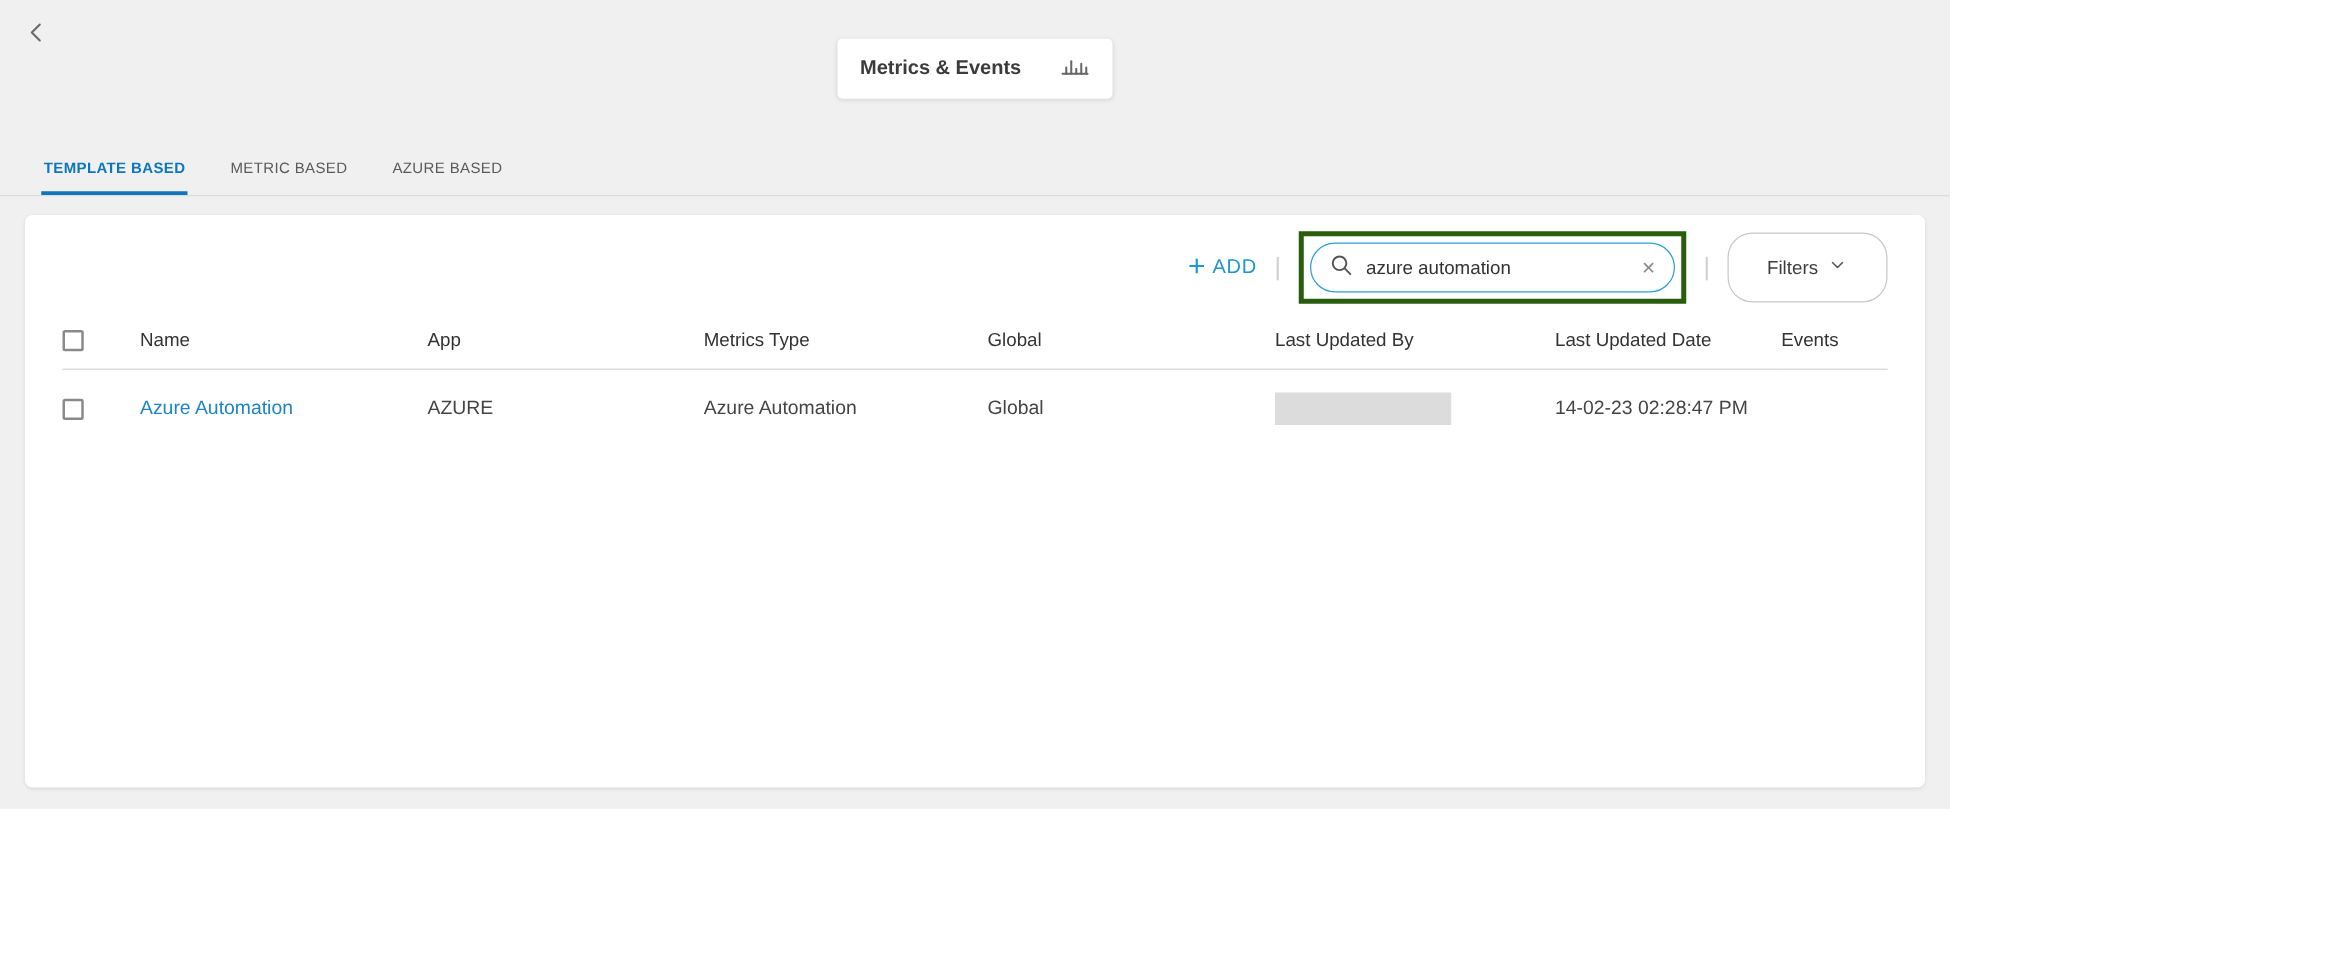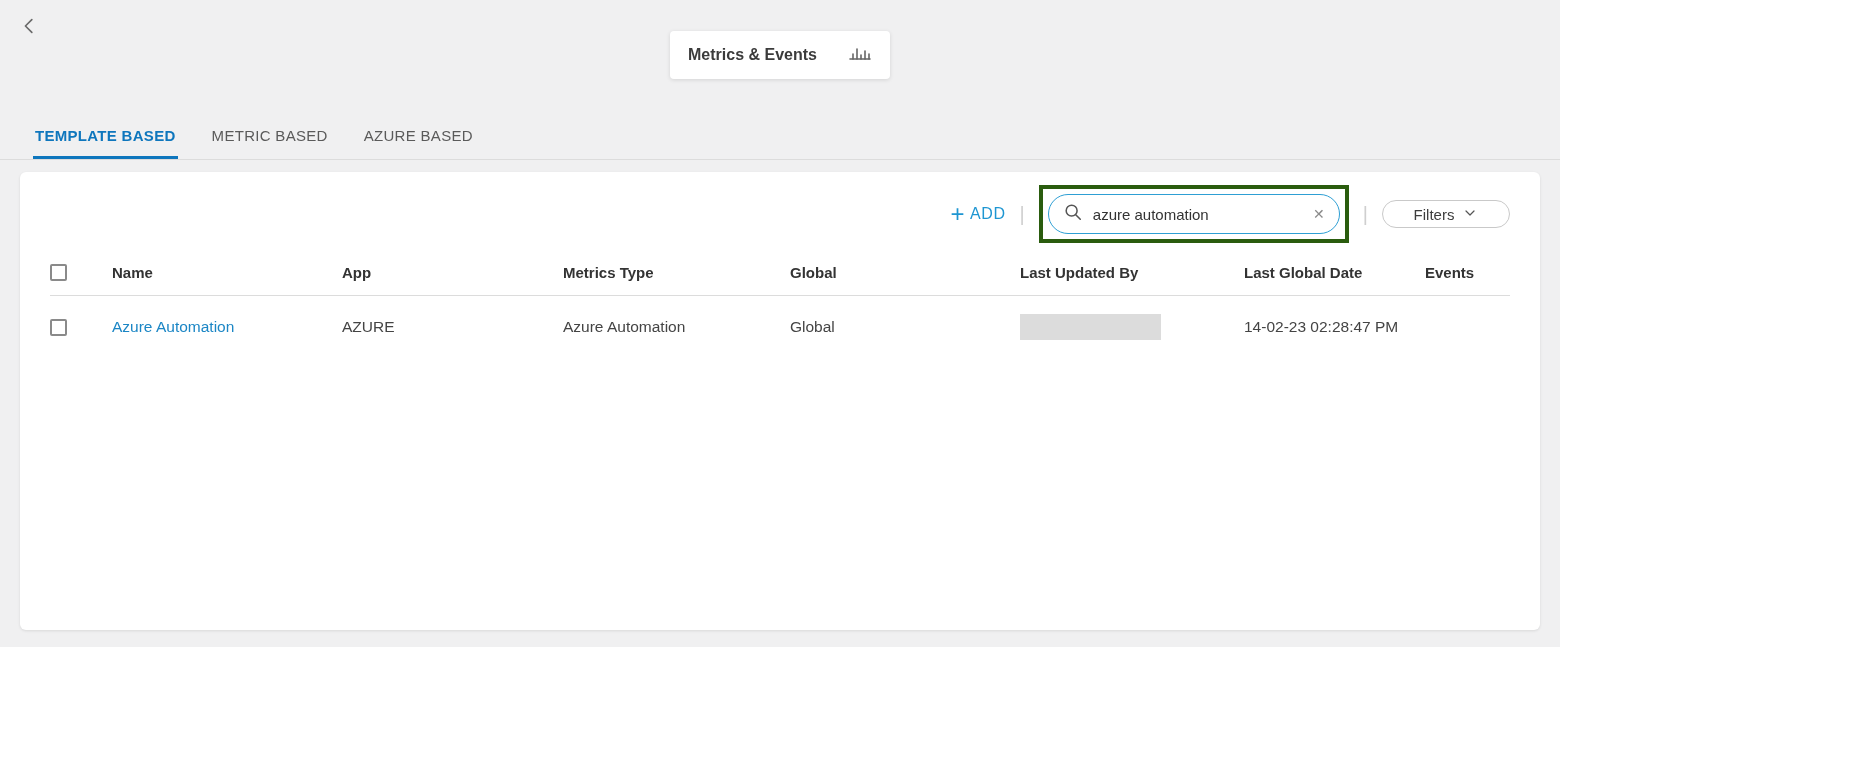--- a/index.html
+++ b/index.html
@@ -13,40 +13,40 @@
   
   .nav-cards { position:absolute; top:31px; left:0; width:100%; display:flex; justify-content:center; gap:20px; }
   .nav-card { width:220px; height:48px; background:#ffffff; border-radius:4px; box-shadow:0 1px 4px rgba(0,0,0,0.12); display:flex; align-items:center; justify-content:space-between; padding:0 18px; cursor:pointer; }
   .nav-card .label { font-size:16px; font-weight:bold; color:#3b3b3b; }
   .nav-card.active { background:linear-gradient(90deg,#35aee5,#55c0ee); box-shadow:0 2px 6px rgba(0,0,0,0.18); }
   .nav-card.active .label { color:#ffffff; }
 
   
   .tabs-wrap { position:absolute; top:121px; left:0; width:100%; border-bottom:1px solid #dcdcdc; }
   .tabs { display:flex; gap:32px; padding-left:33px; }
-  .tab { font-size:15px; letter-spacing:0.3px; color:#5a5a5a; padding:6px 2px 12px; cursor:pointer; border-bottom:3px solid transparent; }
+  .tab { font-size:12px; letter-spacing:0.3px; color:#5a5a5a; padding:6px 2px 12px; cursor:pointer; border-bottom:3px solid transparent; }
   .tab.active { color:#0e76bd; font-weight:bold; border-bottom-color:#0e76bd; }
 
   
   .panel { position:absolute; top:172px; left:20px; width:1520px; height:458px; background:#ffffff; border-radius:6px; box-shadow:0 1px 3px rgba(0,0,0,0.10); }
 
   
   .toolbar { display:flex; justify-content:flex-end; align-items:center; gap:14px; padding:12px 30px 0 30px; height:72px; }
   .add-btn { display:flex; align-items:center; gap:5px; color:#1e96d2; font-size:16px; letter-spacing:0.6px; cursor:pointer; }
   .add-btn .plus { font-size:24px; font-weight:300; line-height:1; }
   .vsep { color:#cfcfcf; font-size:20px; font-weight:300; }
   .search-highlight { border:4px solid #2a5c0e; padding:5px; background:transparent; }
   .search-pill { width:292px; height:40px; border:1px solid #2e9fd4; border-radius:20px; background:#ffffff; display:flex; align-items:center; padding:0 14px; gap:10px; }
   .search-pill input { border:none; outline:none; flex:1; font-size:15px; color:#333; font-family:"Liberation Sans", sans-serif; background:transparent; }
   .clear-x { color:#8a8a8a; font-size:14px; cursor:pointer; }
-  .filters-btn { width:128px; height:28px; border:1px solid #c9c9c9; border-radius:20px; background:#ffffff; display:flex; align-items:center; justify-content:center; gap:8px; font-size:15px; color:#3d3d3d; cursor:pointer; }
+  .filters-btn { width:128px; height:56px; border:1px solid #c9c9c9; border-radius:20px; background:#ffffff; display:flex; align-items:center; justify-content:center; gap:8px; font-size:15px; color:#3d3d3d; cursor:pointer; }
 
   
   table { border-collapse:collapse; margin:10px 30px 0 30px; width:1460px; table-layout:fixed; }
-  th { text-align:left; font-size:15px; font-weight:bold; color:#333; padding:10px 0 14px; border-bottom:1px solid #dcdcdc; }
+  th { text-align:left; font-size:15px; font-weight:normal; color:#333; padding:10px 0 14px; border-bottom:1px solid #dcdcdc; }
   td { font-size:15.5px; color:#444; padding:18px 0; vertical-align:middle; }
   .name-link { color:#1b86c5; cursor:pointer; }
   .checkbox { width:17px; height:17px; border:2px solid #8a8a8a; border-radius:2px; background:#fff; cursor:pointer; }
   .redacted { width:141px; height:26px; background:#dcdcdc; }
 </style>
 </head>
 <body>
 
 <div class="canvas">
   <div class="content">
@@ -128,21 +128,21 @@
         <thead>
           <tr>
             <th>
                 <div class="checkbox"></div>
               </th>
             <th>Name</th>
             <th>App</th>
             <th>Metrics Type</th>
             <th>Global</th>
             <th>Last Updated By</th>
-            <th>Last Global Date</th>
+            <th>Last Updated Date</th>
             <th>Events</th>
           </tr>
         </thead>
         <tbody>
           <tr>
             <td>
                 <div class="checkbox"></div>
               </td>
             <td><span class="name-link">Azure Automation</span></td>
             <td>AZURE</td>

